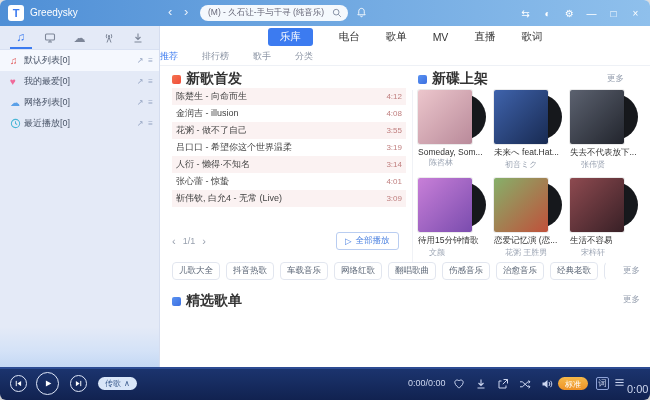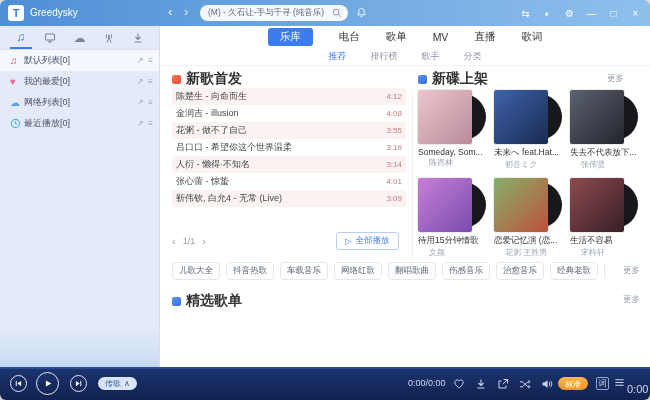--- a/index.html
+++ b/index.html
@@ -28,21 +28,21 @@
   .pl-ico{width:14px;font-size:10px;display:flex;align-items:center;}
   .pl-label{flex:1;font-size:9px;color:#4a5568;}
   .pl-mini{font-size:8px;color:#97a6c4;margin-left:5px;cursor:pointer;}
   .side-banner{position:absolute;left:0;right:0;bottom:0;height:40px;background:linear-gradient(180deg,#e4eaf7 0%,#d4e2f7 60%,#c4d8f4 100%);}
 
   
   .main{position:absolute;left:160px;top:26px;right:0;bottom:33px;background:#fff;}
   .tabs{height:22px;display:flex;align-items:center;justify-content:center;gap:26px;}
   .tab{font-size:10.5px;color:#333;cursor:pointer;}
   .tab.active{background:#3c7bf0;color:#fff;border-radius:3px;padding:2px 12px;}
-  .subtabs{height:18px;display:flex;align-items:center;justify-content:center;gap:24px;border-bottom:1px solid #eef1f6;}
+  .subtabs{height:18px;display:flex;align-items:center;gap:24px;border-bottom:1px solid #eef1f6;}
   .subtab{font-size:9px;color:#8a93a3;cursor:pointer;}
   .subtab.active{color:#3c7bf0;}
   .content{position:absolute;top:40px;left:0;right:0;bottom:0;}
 
   .sec-head{display:flex;align-items:center;}
   .marker{width:9px;height:9px;border-radius:2px;margin-right:5px;}
   .marker.red{background:linear-gradient(135deg,#f5734e,#ef4d3c);}
   .marker.blue{background:linear-gradient(135deg,#5a93f2,#3c6fe0);}
   .sec-title{font-size:14px;font-weight:bold;color:#333;}
   .more{font-size:8.5px;color:#9aa3b2;cursor:pointer;}

